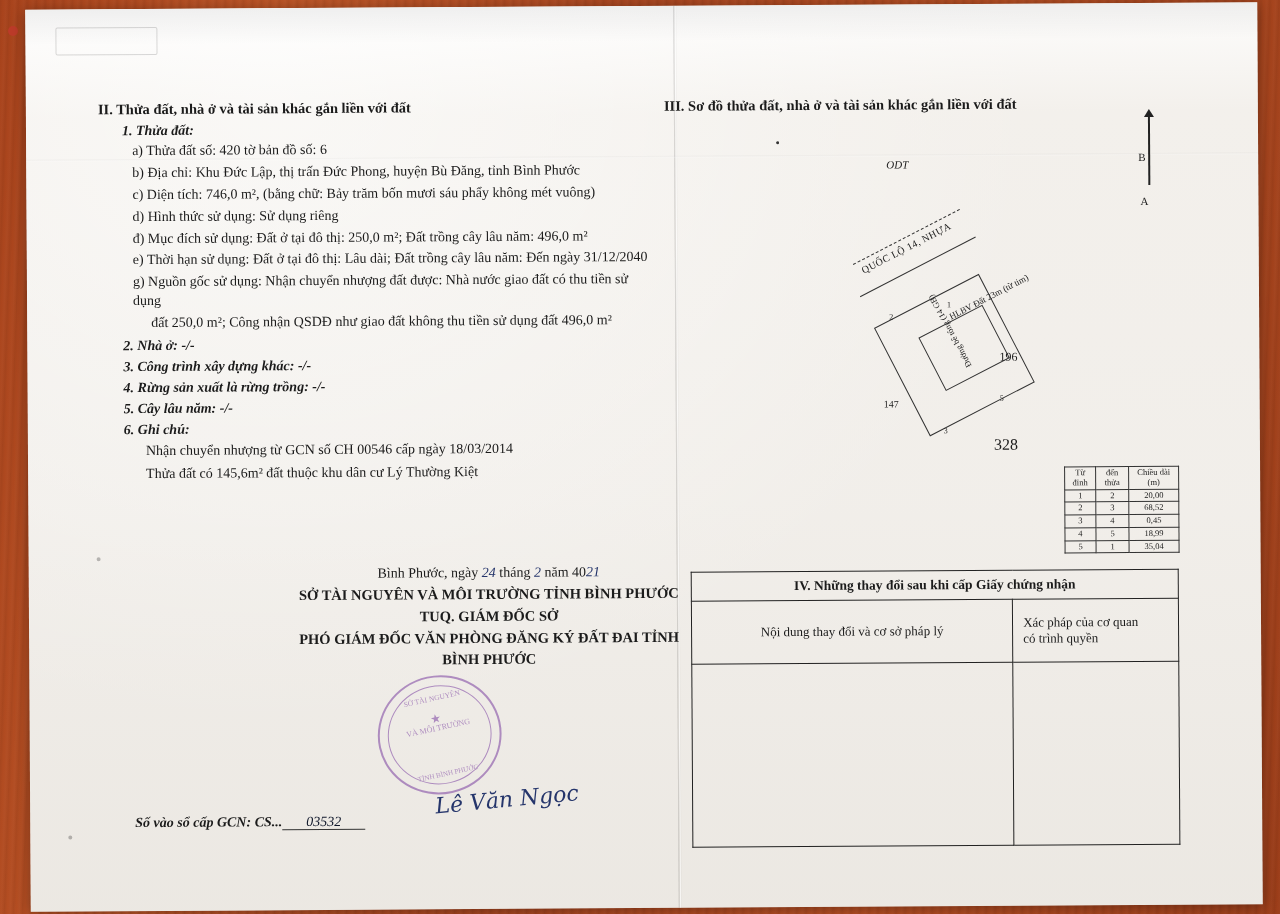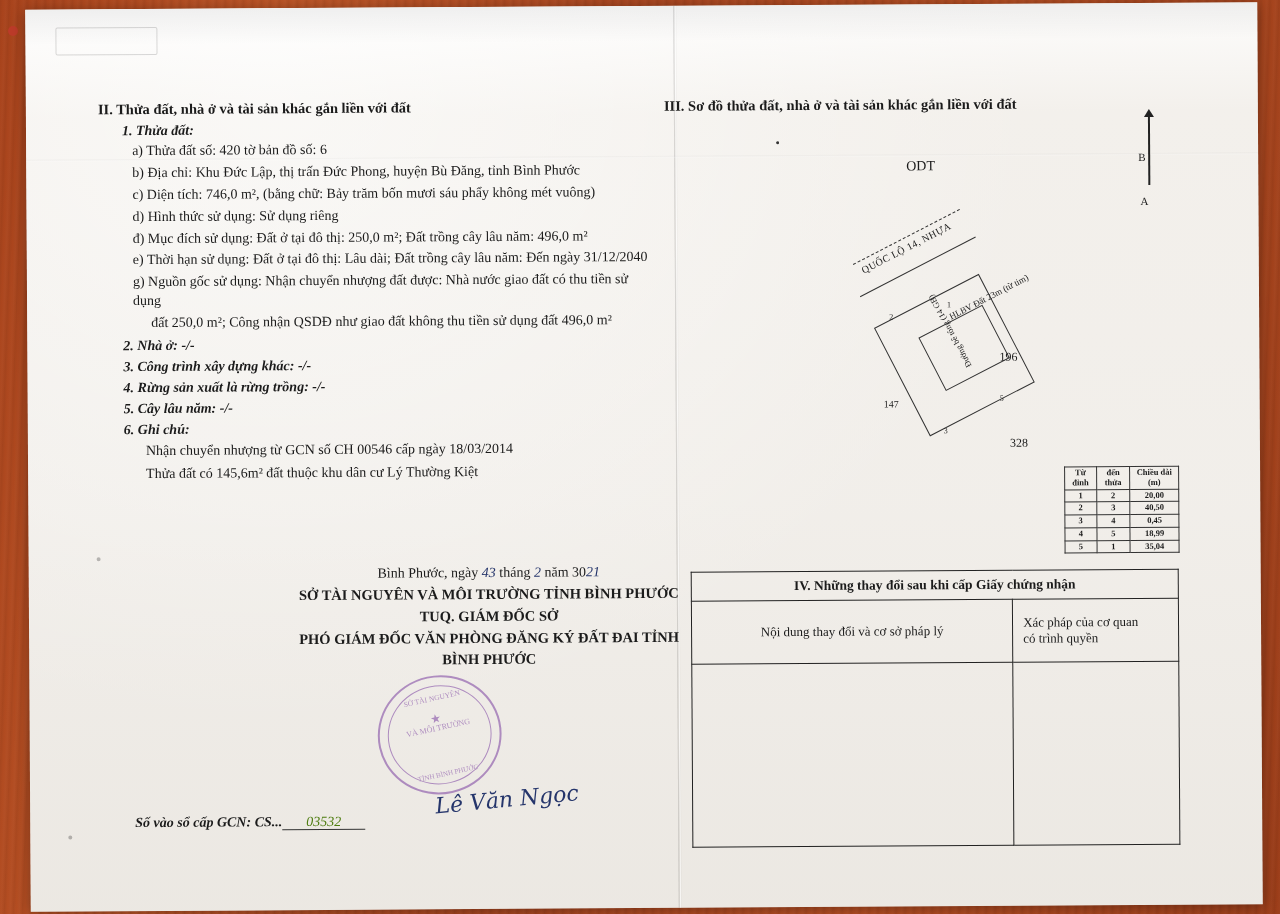--- a/index.html
+++ b/index.html
@@ -93,21 +93,21 @@
   .seal .t2{position:absolute;left:0;right:0;top:46px;font-size:8px;}
   .seal .t3{position:absolute;left:0;right:0;bottom:14px;font-size:7px;}
   .seal-star{position:absolute;left:50%;top:34px;margin-left:-6px;font-size:12px;}
   .signature{
     position:absolute;left:405px;top:780px;font-size:22px;color:#25356b;
     font-style:italic;font-family:"DejaVu Serif", serif;transform:rotate(-5deg);
   }
   .gcn{
     position:absolute;left:105px;top:806px;font-size:14px;font-weight:bold;font-style:italic;
   }
-  .gcn .num{font-weight:normal;color:#4d7c0f;border-bottom:1px solid #333;padding:0 24px;}
+  .gcn .num{font-weight:normal;color:#0f172a;border-bottom:1px solid #333;padding:0 24px;}
 
   
   .map{position:absolute;left:820px;top:110px;width:380px;height:340px;}
   .arrow-n{position:absolute;left:302px;top:2px;width:2px;height:70px;background:#222;}
   .arrow-n:before{
     content:"";position:absolute;left:-4px;top:-6px;border-left:5px solid transparent;border-right:5px solid transparent;border-bottom:8px solid #222;
   }
   .lbl-b{position:absolute;left:292px;top:38px;font-size:11px;}
   .lbl-a{position:absolute;left:294px;top:82px;font-size:11px;}
 
@@ -116,38 +116,38 @@
     position:absolute;left:10px;top:128px;font-size:10px;transform:rotate(-27deg);
     letter-spacing:.5px;white-space:nowrap;
   }
   .parcel{
     position:absolute;left:48px;top:180px;width:116px;height:120px;
     border:1px solid #333;transform:rotate(-27deg);
   }
   .parcel-inner{
     position:absolute;left:34px;top:28px;width:70px;height:58px;border:1px solid #333;
   }
-  .odt{position:absolute;left:60px;top:44px;font-size:14px;}
+  .odt{position:absolute;left:40px;top:44px;font-size:11px;font-style:italic;}
   .hlbv{position:absolute;left:98px;top:178px;font-size:9px;transform:rotate(-27deg);white-space:nowrap;}
   .rdname{position:absolute;left:62px;top:212px;font-size:8.5px;transform:rotate(-118deg);white-space:nowrap;}
   .n196{position:absolute;left:152px;top:236px;font-size:12px;}
   .n147{position:absolute;left:36px;top:284px;font-size:10px;}
-  .n328{position:absolute;left:162px;top:322px;font-size:12px;}
+  .n328{position:absolute;left:146px;top:322px;font-size:16px;}
   .v1{position:absolute;left:42px;top:198px;font-size:8px;}
   .v2{position:absolute;left:100px;top:186px;font-size:8px;}
   .v3{position:absolute;left:152px;top:280px;font-size:8px;}
   .v4{position:absolute;left:96px;top:312px;font-size:8px;}
   .dot-small{position:absolute;width:3px;height:3px;border-radius:50%;background:#333;}
 
   
   .len-table{
     position:absolute;left:1036px;top:463px;width:115px;
     border-collapse:collapse;font-size:8.5px;text-align:center;
   }
-  .len-table td,.len-table th{border:1px solid #333;padding:1px 2px;font-weight:bold;line-height:1.15;}
+  .len-table td,.len-table th{border:1px solid #333;padding:1px 2px;font-weight:normal;line-height:1.15;}
   .len-table th{font-size:8.5px;}
 
   
   .iv{
     position:absolute;left:662px;top:566px;width:488px;border-collapse:collapse;
     font-size:13px;
   }
   .iv td,.iv th{border:1px solid #222;}
   .iv .title{
     text-align:center;font-weight:bold;padding:6px 4px;font-size:13.5px;
@@ -233,21 +233,21 @@
         <th>Chiều dài (m)</th>
       </tr>
       <tr>
         <td>1</td>
         <td>2</td>
         <td>20,00</td>
       </tr>
       <tr>
         <td>2</td>
         <td>3</td>
-        <td>40,50</td>
+        <td>68,52</td>
       </tr>
       <tr>
         <td>3</td>
         <td>4</td>
         <td>0,45</td>
       </tr>
       <tr>
         <td>4</td>
         <td>5</td>
         <td>18,99</td>
@@ -275,24 +275,24 @@
       <tr>
         <td class="body"></td>
         <td class="body"></td>
       </tr>
     </tbody>
       </table>
 
     <div class="sign">
       <div class="line1">
         <span>Bình Phước, ngày</span>
-        <span class="hand-date">43</span>
+        <span class="hand-date">24</span>
         <span>tháng</span>
         <span class="hand-date">2</span>
-        <span>năm 30</span><span class="hand-date">21</span>
+        <span>năm 40</span><span class="hand-date">21</span>
       </div>
       <div class="b">SỞ TÀI NGUYÊN VÀ MÔI TRƯỜNG TỈNH BÌNH PHƯỚC</div>
       <div class="b">TUQ. GIÁM ĐỐC SỞ</div>
       <div class="b">PHÓ GIÁM ĐỐC VĂN PHÒNG ĐĂNG KÝ ĐẤT ĐAI TỈNH BÌNH PHƯỚC</div>
     </div>
 
     <div class="seal">
       <div class="ring"></div>
       <div class="t1">SỞ TÀI NGUYÊN</div>
       <div class="seal-star">★</div>

